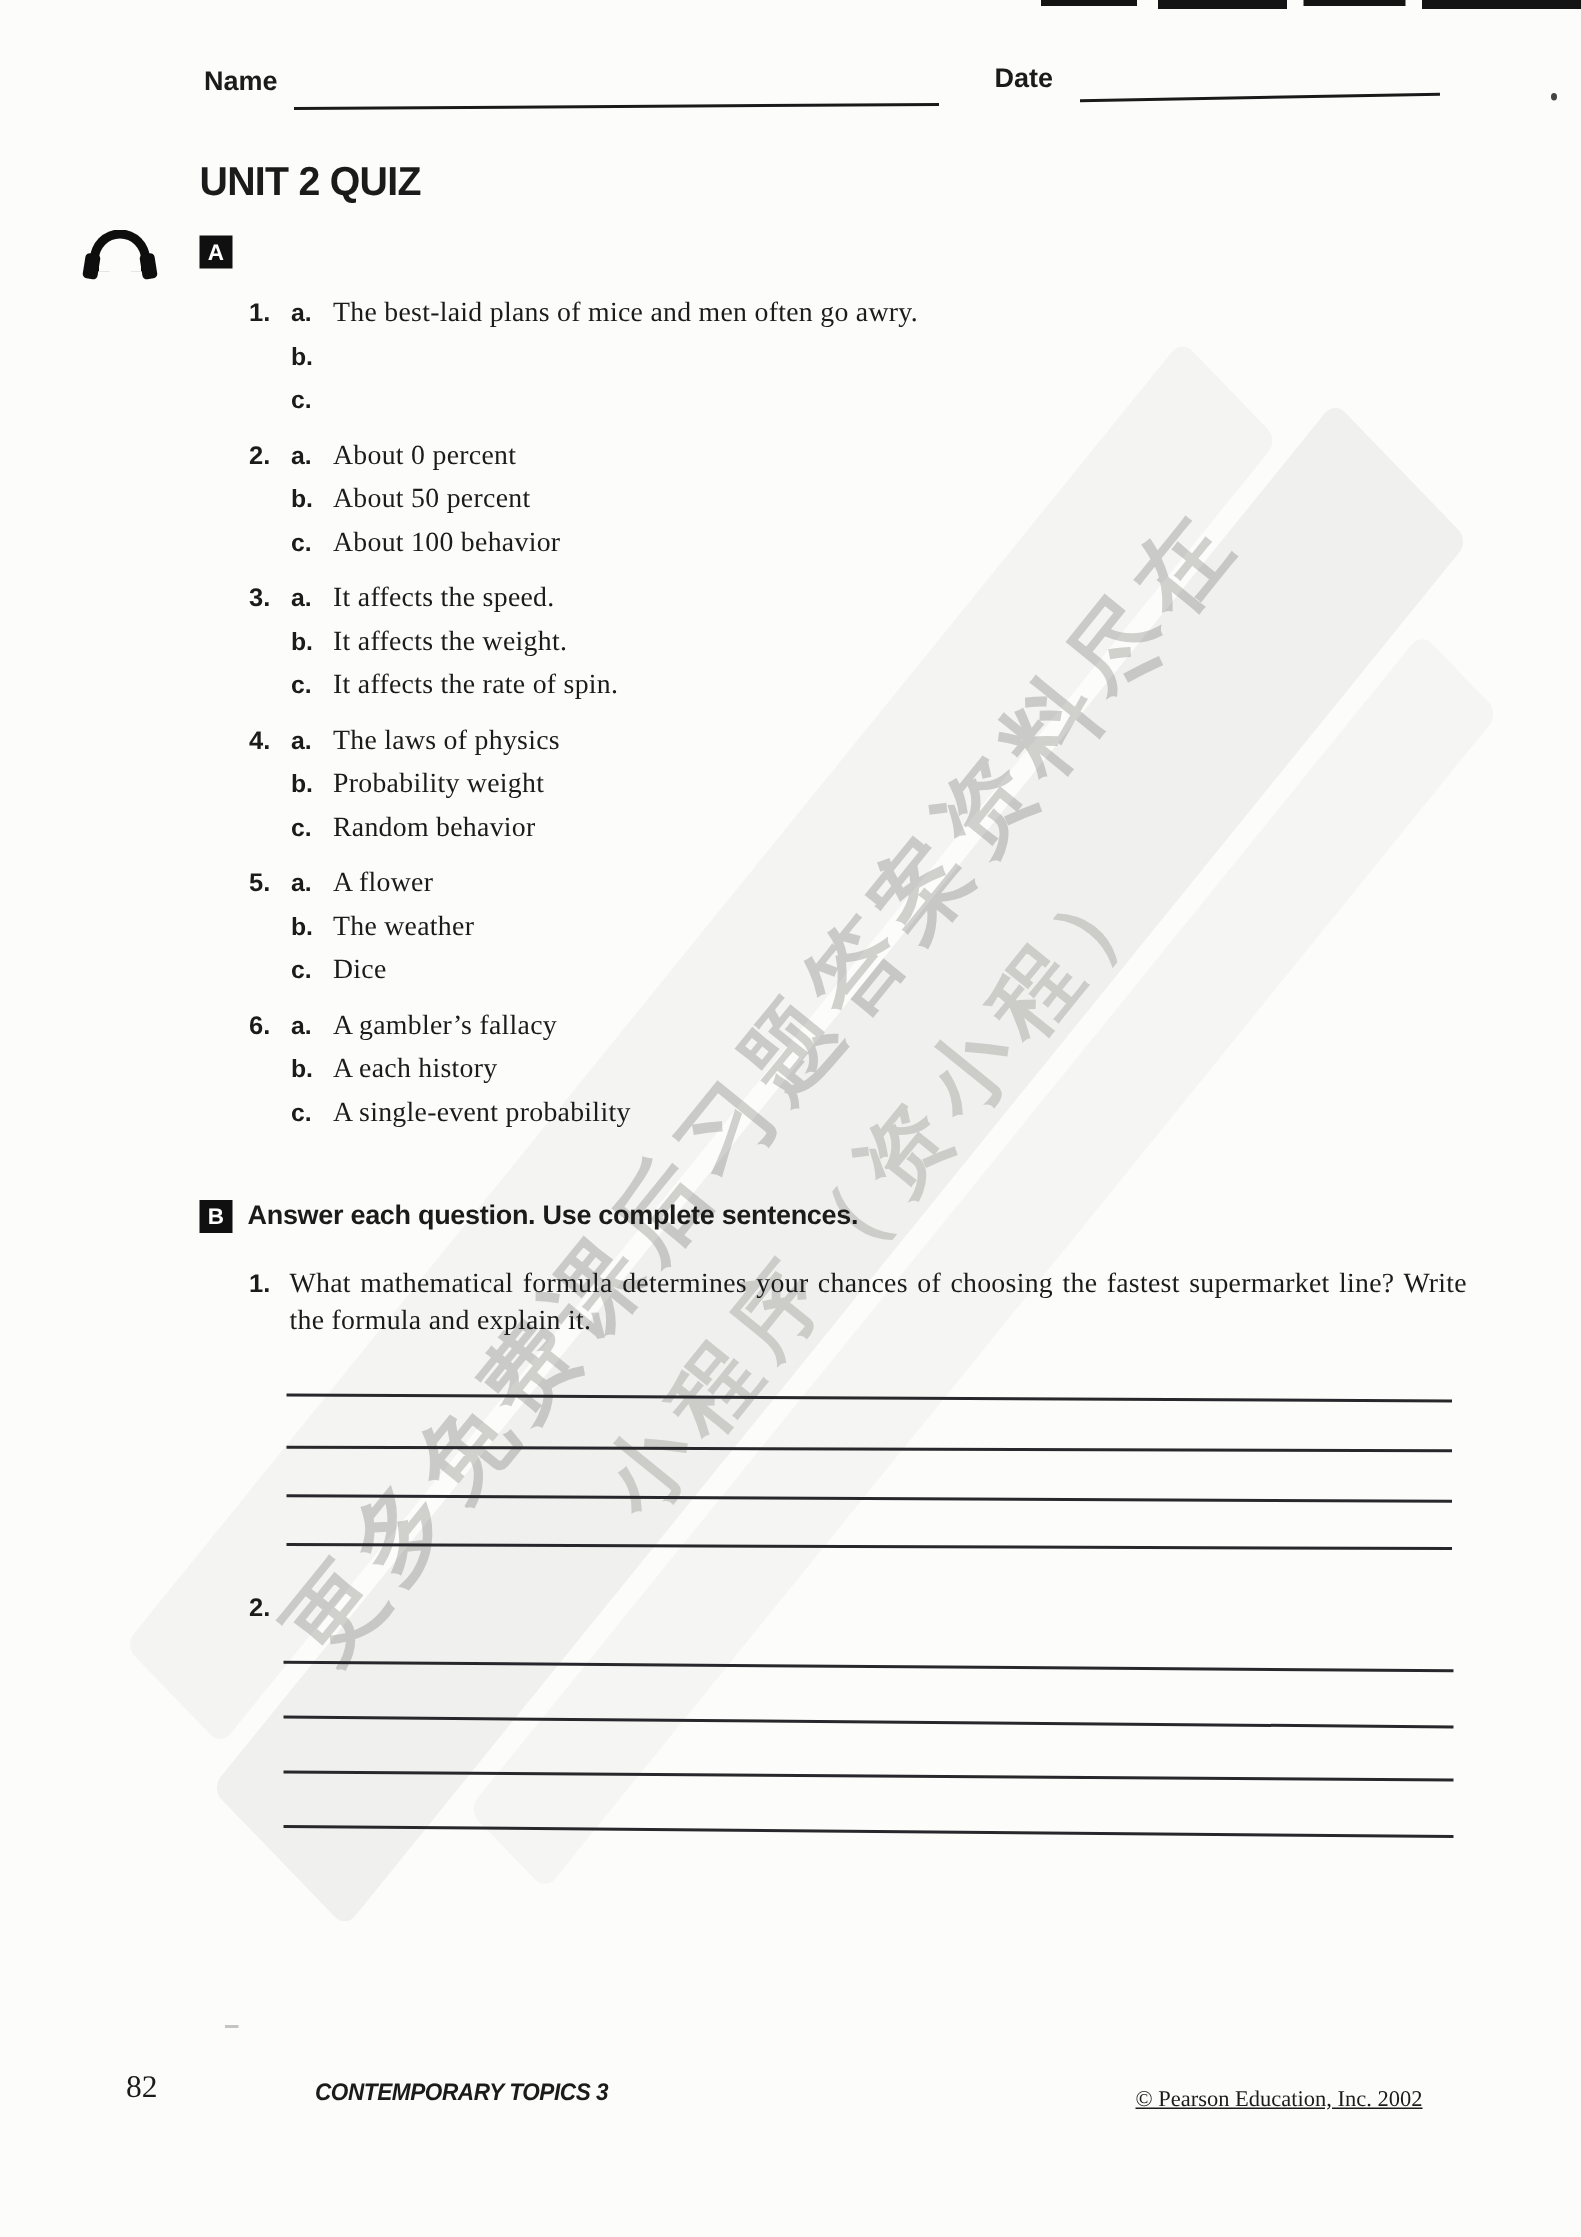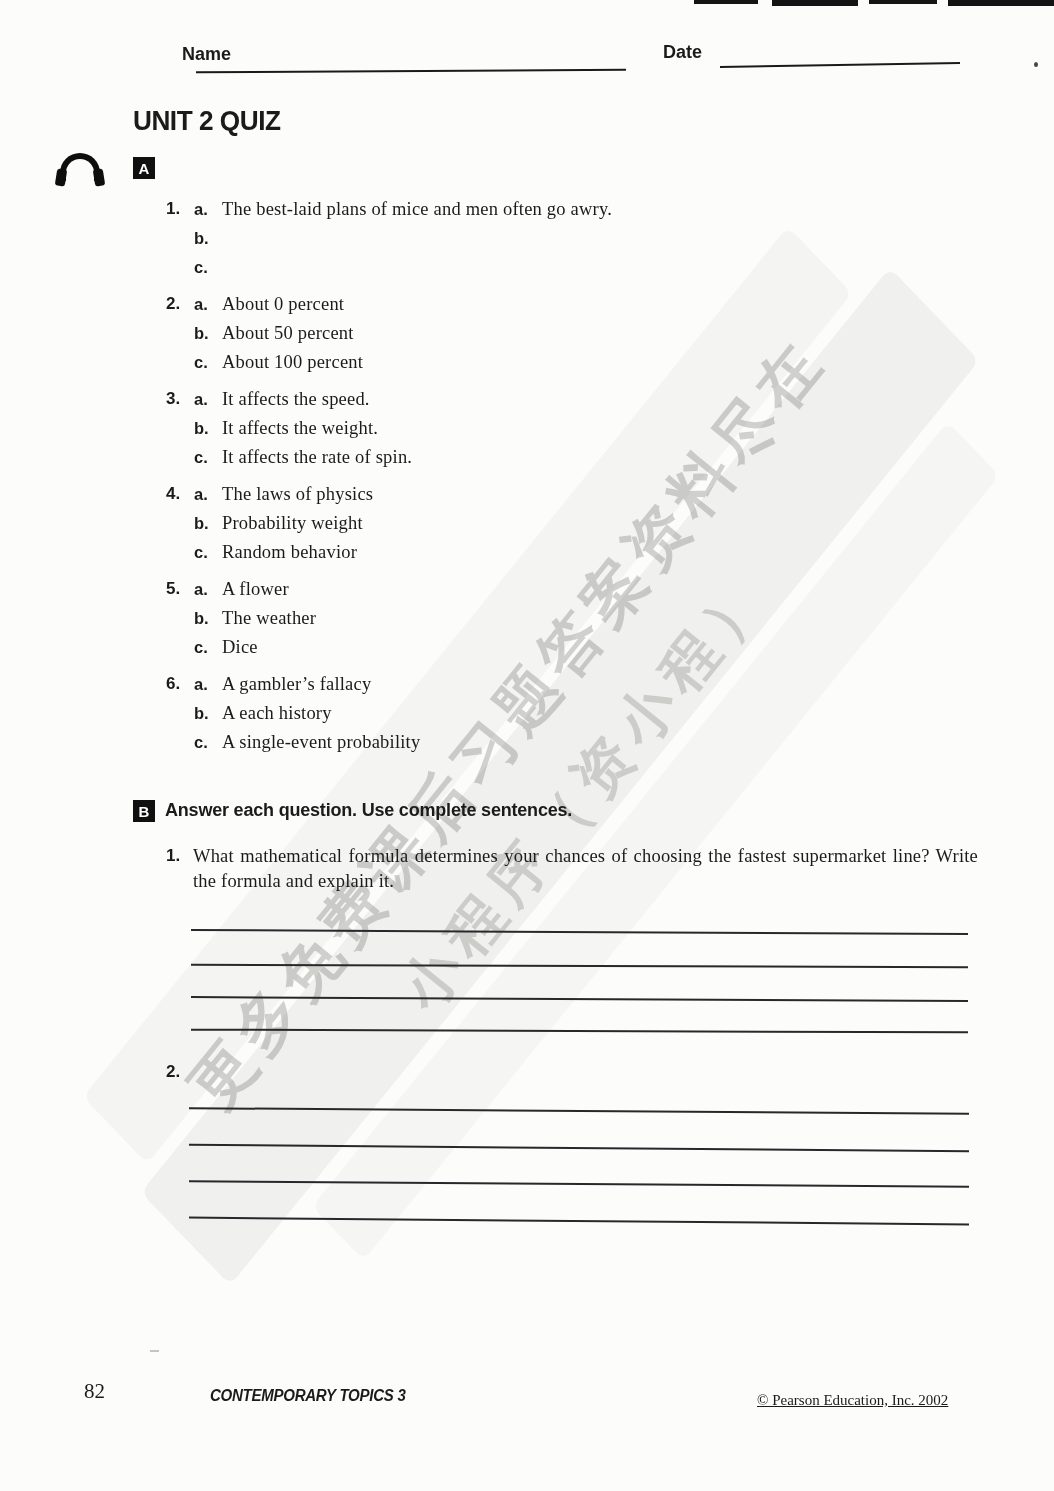--- a/index.html
+++ b/index.html
@@ -33,21 +33,21 @@
   .wm-text { position:absolute; white-space:nowrap; font-family:"Liberation Sans",sans-serif;
              font-weight:bold; }
   #wm-line1 { left:-480px; top:-112px; width:960px; text-align:center;
               font-size:62px; letter-spacing:7px; color:rgba(105,105,103,0.30); }
   #wm-line2 { left:-350px; top:-6px; width:700px; text-align:center;
               font-size:58px; letter-spacing:10px; color:rgba(110,110,108,0.28); }
 
   #content { position:absolute; left:0; top:0; width:1054px; height:1491px; z-index:1; }
 
   
-  #name-label { left:136px; top:44px; font-size:18px; font-weight:bold;margin-left:46px; }
+  #name-label { left:136px; top:44px; font-size:18px; font-weight:bold; }
   #name-line  { left:196px; top:70px; width:430px; border-top:2px solid #1a1a1a; transform:rotate(-0.35deg); }
   #date-label { left:663px; top:42px; font-size:18px; font-weight:bold; }
   #date-line  { left:720px; top:64px; width:240px; border-top:2px solid #1a1a1a; transform:rotate(-1deg); }
 
   
   #page-title { left:133px; top:106px; font-size:27px; font-weight:bold; letter-spacing:-0.5px;
                 transform:scaleX(.97); transform-origin:left; }
   .badge { position:absolute; width:22px; height:22px; background:#101010; color:#fff;
            font-family:"Liberation Sans",sans-serif; font-weight:bold; font-size:15px;
            display:flex; align-items:center; justify-content:center; }
@@ -160,21 +160,21 @@
         <div class="opt">
             <span class="letter">a.</span>
             <span class="otext">About 0 percent</span>
           </div>
         <div class="opt">
             <span class="letter">b.</span>
             <span class="otext">About 50 percent</span>
           </div>
         <div class="opt">
             <span class="letter">c.</span>
-            <span class="otext">About 100 percent</span>
+            <span class="otext">About 100 behavior</span>
           </div>
       </div>
     </div>
 
     <div class="q">
       <div class="qnum">3.</div>
       <div>
         <div class="opt">
             <span class="letter">a.</span>
             <span class="otext">It affects the speed.</span>

